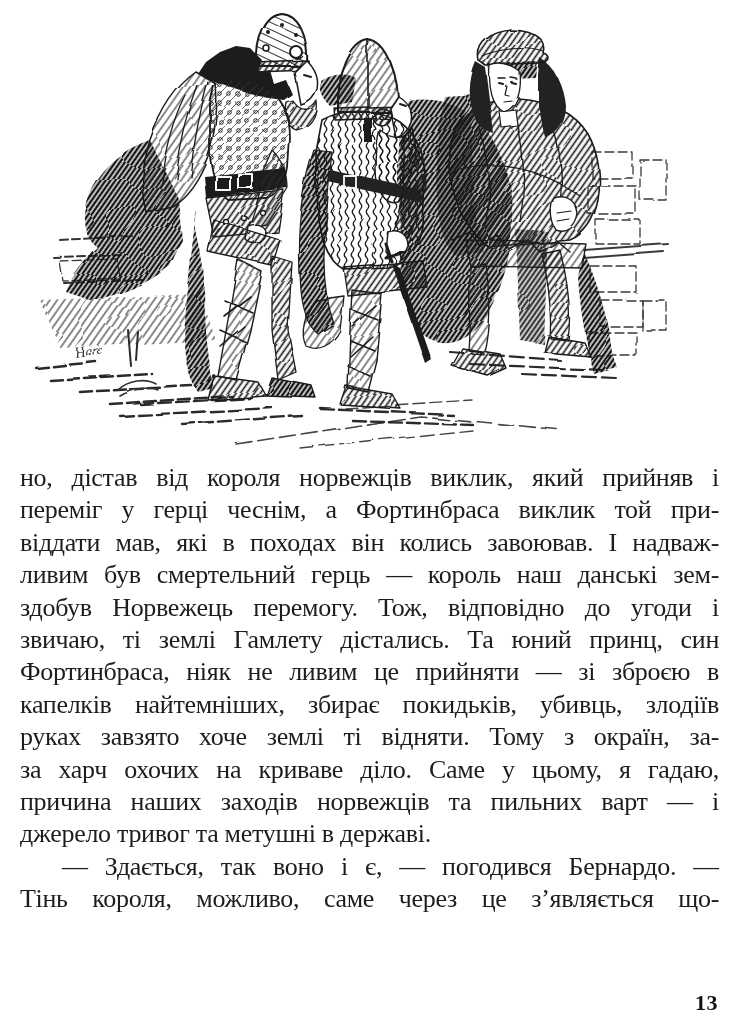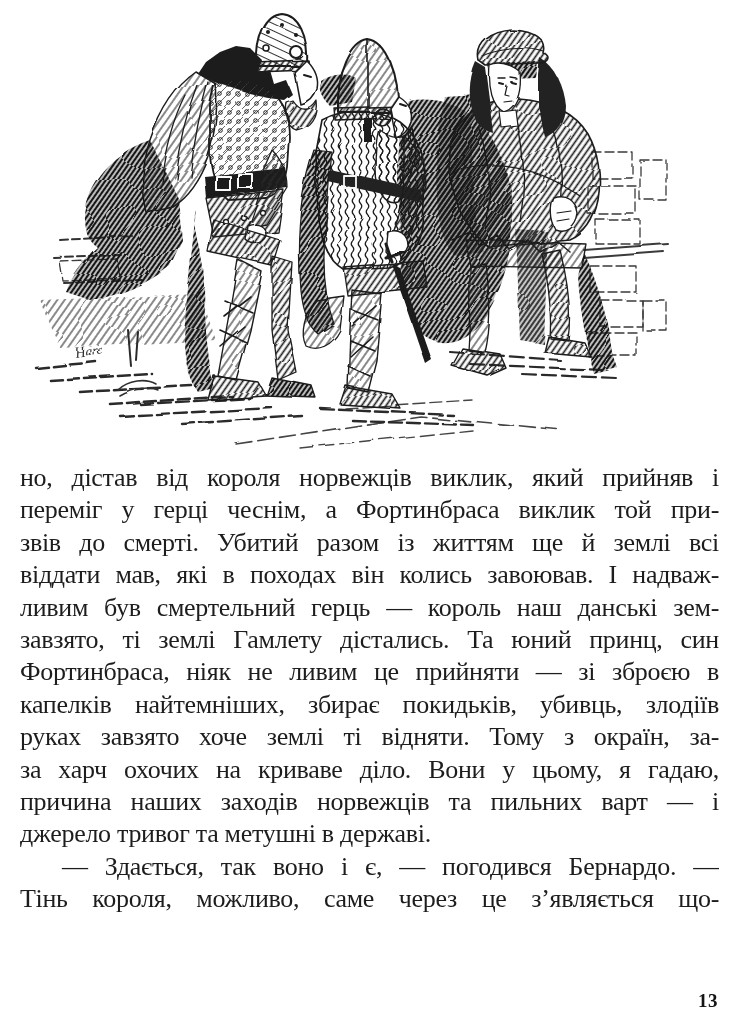--- a/index.html
+++ b/index.html
@@ -15,21 +15,21 @@
     color:#1d1d1d;
   }
   .ln{
     text-align:justify;text-align-last:justify;
     height:32.4px;overflow:hidden;white-space:normal;
   }
   .ln--end{text-align-last:left;font-family:Liberation Serif, serif;}
   .ln--indent{text-indent:42px;}
   .page-number{
     position:absolute;top:990px;right:21px;
-    font-size:19px;font-weight:bold;color:#141414;letter-spacing:0.5px;
+    font-size:22px;font-weight:bold;color:#141414;letter-spacing:0.5px;
   }
 </style>
 </head>
 <body>
 
 <div class="page">
 
   <svg class="illustration" viewBox="0 0 739 455" aria-hidden="true">
     <defs>
       <pattern id="pD" width="4" height="4" patternUnits="userSpaceOnUse" patternTransform="rotate(35)">
@@ -184,28 +184,28 @@
       <g>
         <text x="76" y="358" font-size="14" font-style="italic" fill="#2f2f2f" font-family="Liberation Serif, DejaVu Serif, serif" transform="rotate(-8 76 358)">Hare</text>
         <path d="M118,390 C128,380 146,378 156,384 M120,396 C134,388 150,386 158,390" stroke="#2f2f2f" stroke-width="1.6" fill="none"></path>
       </g>
     </g>
   </svg>
 
   <div class="text-block">
     <div class="ln">но, дістав від короля норвежців виклик, який прийняв і</div>
     <div class="ln">переміг у герці чеснім, а Фортинбраса виклик той при-</div>
-    <div class="ln">звів до смерті. Убитий разом із життям ще й землі всі</div>
     <div class="ln">віддати мав, які в походах він колись завоював. І надваж-</div>
     <div class="ln">ливим був смертельний герць — король наш данські зем-</div>
-    <div class="ln">завзято, ті землі Гамлету дістались. Та юний принц, син</div>
+    <div class="ln">здобув Норвежець перемогу. Тож, відповідно до угоди і</div>
+    <div class="ln">звичаю, ті землі Гамлету дістались. Та юний принц, син</div>
     <div class="ln">Фортинбраса, ніяк не ливим це прийняти — зі зброєю в</div>
     <div class="ln">капелків найтемніших, збирає покидьків, убивць, злодіїв</div>
     <div class="ln">руках завзято хоче землі ті відняти. Тому з окраїн, за-</div>
-    <div class="ln">за харч охочих на криваве діло. Вони у цьому, я гадаю,</div>
+    <div class="ln">за харч охочих на криваве діло. Саме у цьому, я гадаю,</div>
     <div class="ln">причина наших заходів норвежців та пильних варт — і</div>
     <div class="ln ln--end">джерело тривог та метушні в державі.</div>
     <div class="ln ln--indent">— Здається, так воно і є, — погодився Бернардо. —</div>
     <div class="ln">Тінь короля, можливо, саме через це з’являється що-</div>
   </div>
 
   <div class="page-number">13</div>
 
 </div>
 

